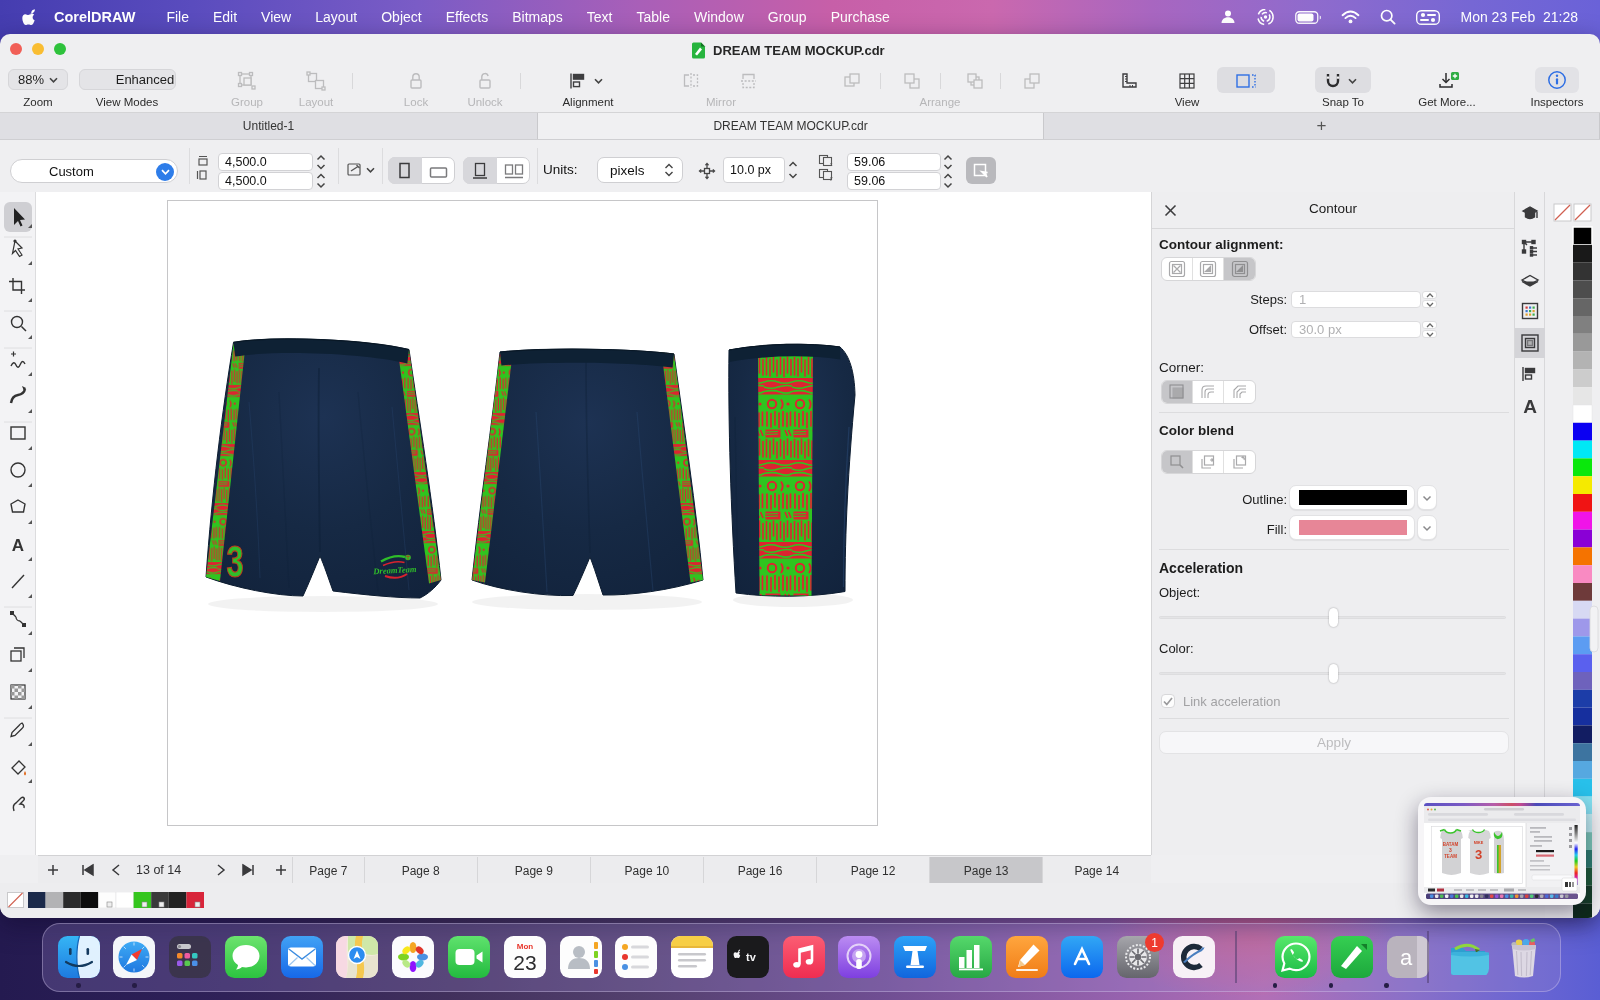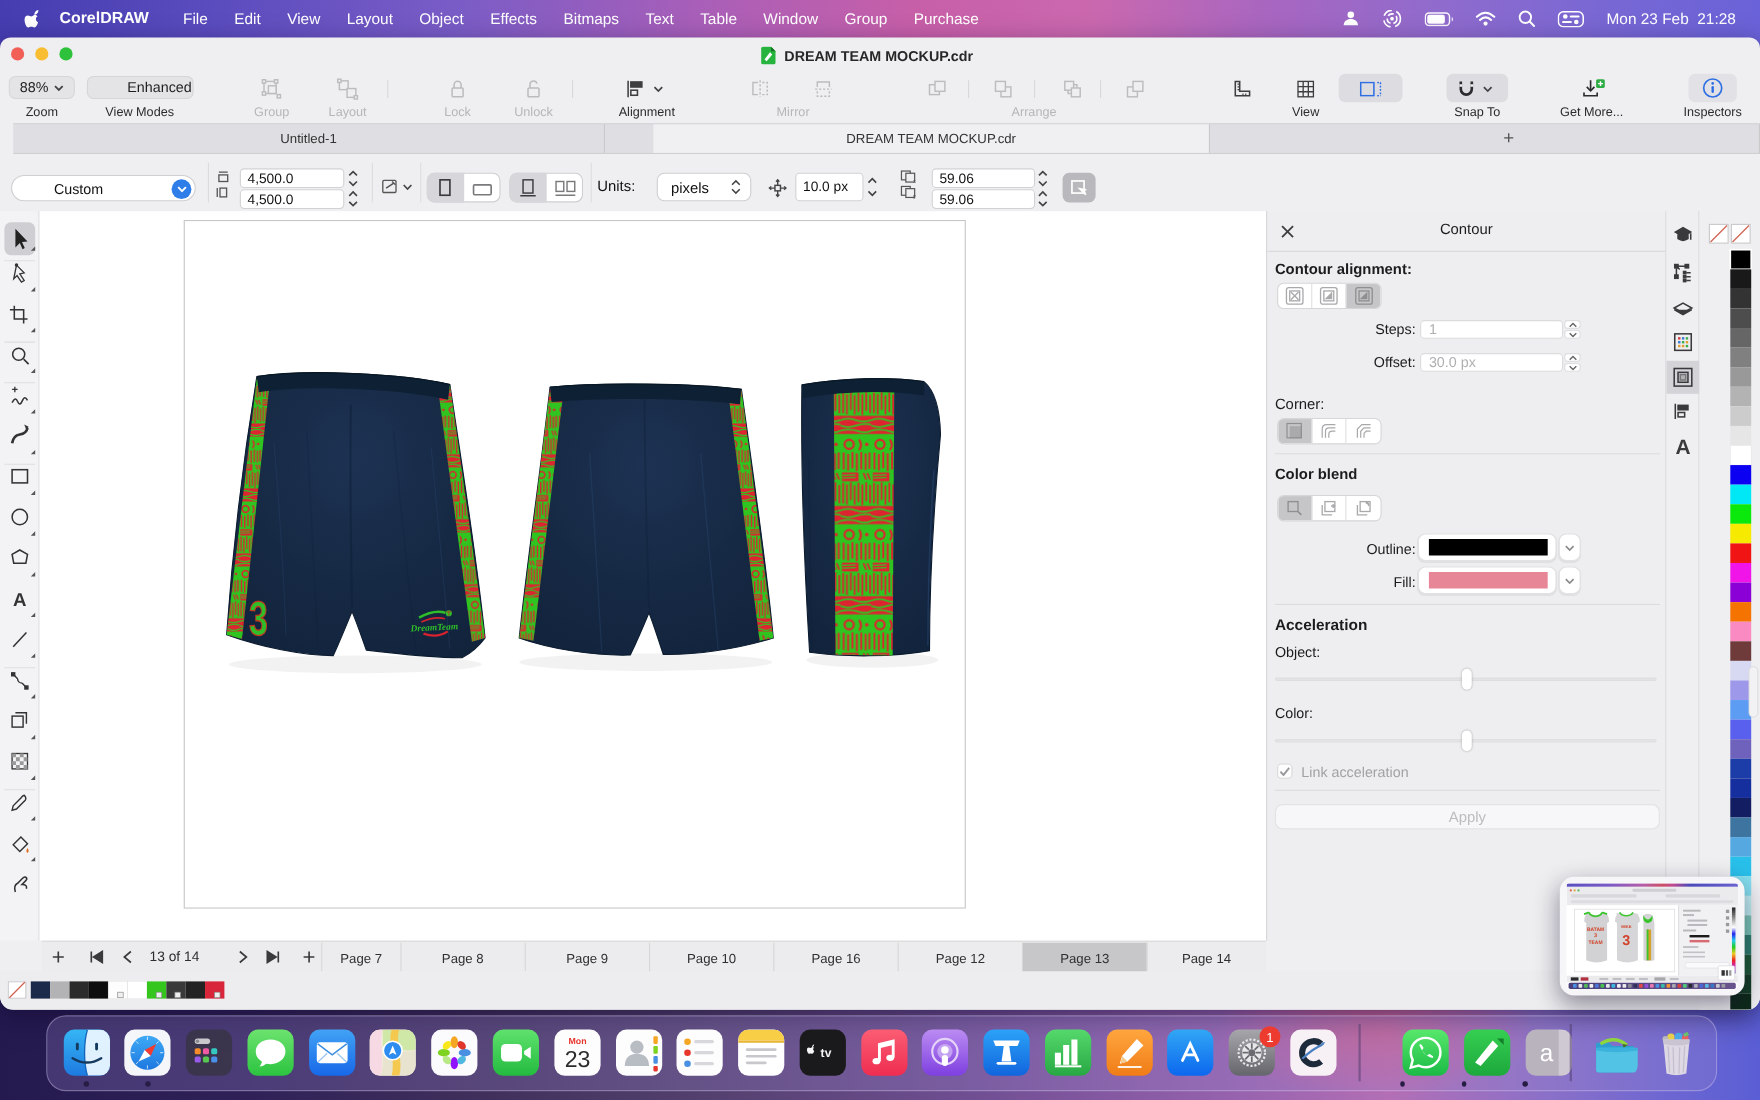--- a/index.html
+++ b/index.html
@@ -30,22 +30,22 @@
     font-size:13px; font-weight:bold; color:#272727; }
   
   #toolbar { position:absolute; top:32px; left:0; right:0; height:78px; font-size:11px; color:#2b2b2b; }
   .tbtn { position:absolute; top:3px; height:21px; background:#e4e4e7; border:1px solid #d6d6d9;
     border-radius:6px; display:flex; align-items:center; justify-content:center; font-size:13px; color:#1e1e1e; }
   .tlabel { position:absolute; top:30px; font-size:11.5px; color:#2b2b2b; text-align:center; width:90px; margin-left:-45px;}
   .tlabel.dis { color:#b6b6b8; }
   .ticon { position:absolute; top:5px; }
   .tsep { position:absolute; top:7px; width:1px; height:16px; background:#d8d8da; }
   
-  #tabbar { position:absolute; top:78px; left:12px; right:0; height:28px; background:#dfdfe3;
-    border-top:1px solid #d4d4d6; border-bottom:1px solid #cfcfd2; display:flex;gap:44px; }
+  #tabbar { position:absolute; top:78px; left:0; right:0; height:28px; background:#dfdfe3;
+    border-top:1px solid #d4d4d6; border-bottom:1px solid #cfcfd2; display:flex; }
   .tab { height:100%; border-right:1px solid #c9c9cc; display:flex; align-items:center;
     justify-content:center; font-size:12px; color:#333; }
   .tab.active { background:#f0f0f2; }
   
   #propbar { position:absolute; top:106px; left:0; right:0; height:52px; background:#efeff1; font-size:13px; color:#111;}
   .pfield { position:absolute; background:#fff; border:1px solid #d2d2d5; border-radius:4px;
     font-size:12.5px; color:#111; display:flex; align-items:center; padding-left:6px; }
   .psep { position:absolute; top:8px; width:1px; height:36px; background:#dcdcde; }
   
   #mainarea { position:absolute; top:158px; left:0; right:0; height:663px; z-index:2; }

